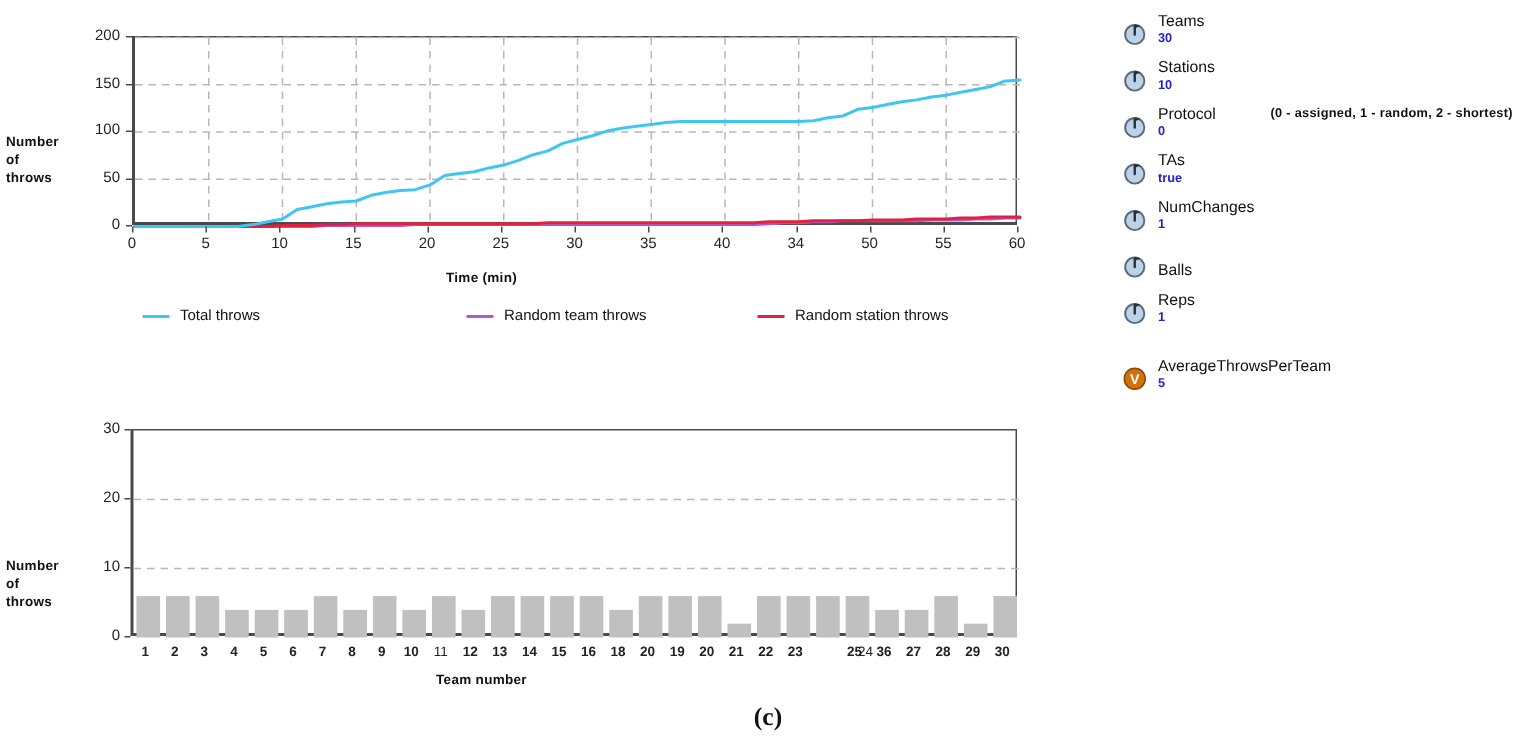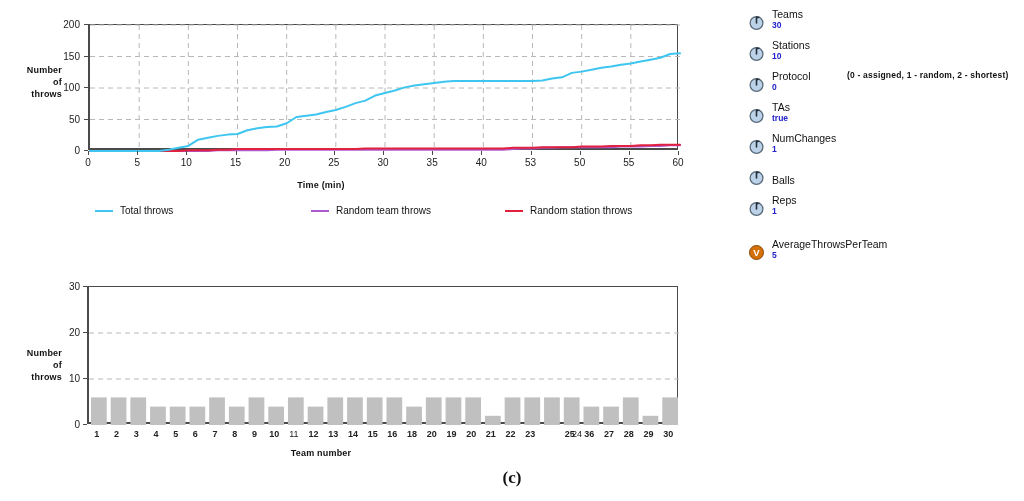--- a/index.html
+++ b/index.html
@@ -14,26 +14,27 @@
     font-family: "Liberation Sans", sans-serif;
     color: #1a1a1a;
     overflow: hidden;
   }
 
   
   .chart-block { position: absolute; }
 
   .axis-title-y {
     position: absolute;
-    text-align: right;
+    text-align: left;
     font-size: 9px;
     font-weight: bold;
     line-height: 12px;
     color: #111;
     letter-spacing: 0.2px;
+    margin-top: 24px;
   }
   .axis-title-x {
     position: absolute;
     text-align: center;
     font-size: 9px;
     font-weight: bold;
     color: #111;
     letter-spacing: 0.2px;
     width: 100%;
   }
@@ -202,21 +203,21 @@
       <div class="xtick-label" style="left: 284.667px; top: 157px;">20</div>
       <div class="tick-mark" style="left: 284.667px; top: 151px; width: 1px; height: 4px;"></div>
       <div class="xtick-label" style="left: 333.833px; top: 157px;">25</div>
       <div class="tick-mark" style="left: 333.833px; top: 151px; width: 1px; height: 4px;"></div>
       <div class="xtick-label" style="left: 383px; top: 157px;">30</div>
       <div class="tick-mark" style="left: 383px; top: 151px; width: 1px; height: 4px;"></div>
       <div class="xtick-label" style="left: 432.167px; top: 157px;">35</div>
       <div class="tick-mark" style="left: 432.167px; top: 151px; width: 1px; height: 4px;"></div>
       <div class="xtick-label" style="left: 481.333px; top: 157px;">40</div>
       <div class="tick-mark" style="left: 481.333px; top: 151px; width: 1px; height: 4px;"></div>
-      <div class="xtick-label" style="left: 530.5px; top: 157px;">53</div>
+      <div class="xtick-label" style="left: 530.5px; top: 157px;">34</div>
       <div class="tick-mark" style="left: 530.5px; top: 151px; width: 1px; height: 4px;"></div>
       <div class="xtick-label" style="left: 579.667px; top: 157px;">50</div>
       <div class="tick-mark" style="left: 579.667px; top: 151px; width: 1px; height: 4px;"></div>
       <div class="xtick-label" style="left: 628.833px; top: 157px;">55</div>
       <div class="tick-mark" style="left: 628.833px; top: 151px; width: 1px; height: 4px;"></div>
       <div class="xtick-label" style="left: 678px; top: 157px;">60</div>
       <div class="tick-mark" style="left: 678px; top: 151px; width: 1px; height: 4px;"></div>
     </div>
 
   <div class="axis-title-x" style="left:-34px; top:180px;">Time (min)</div>

